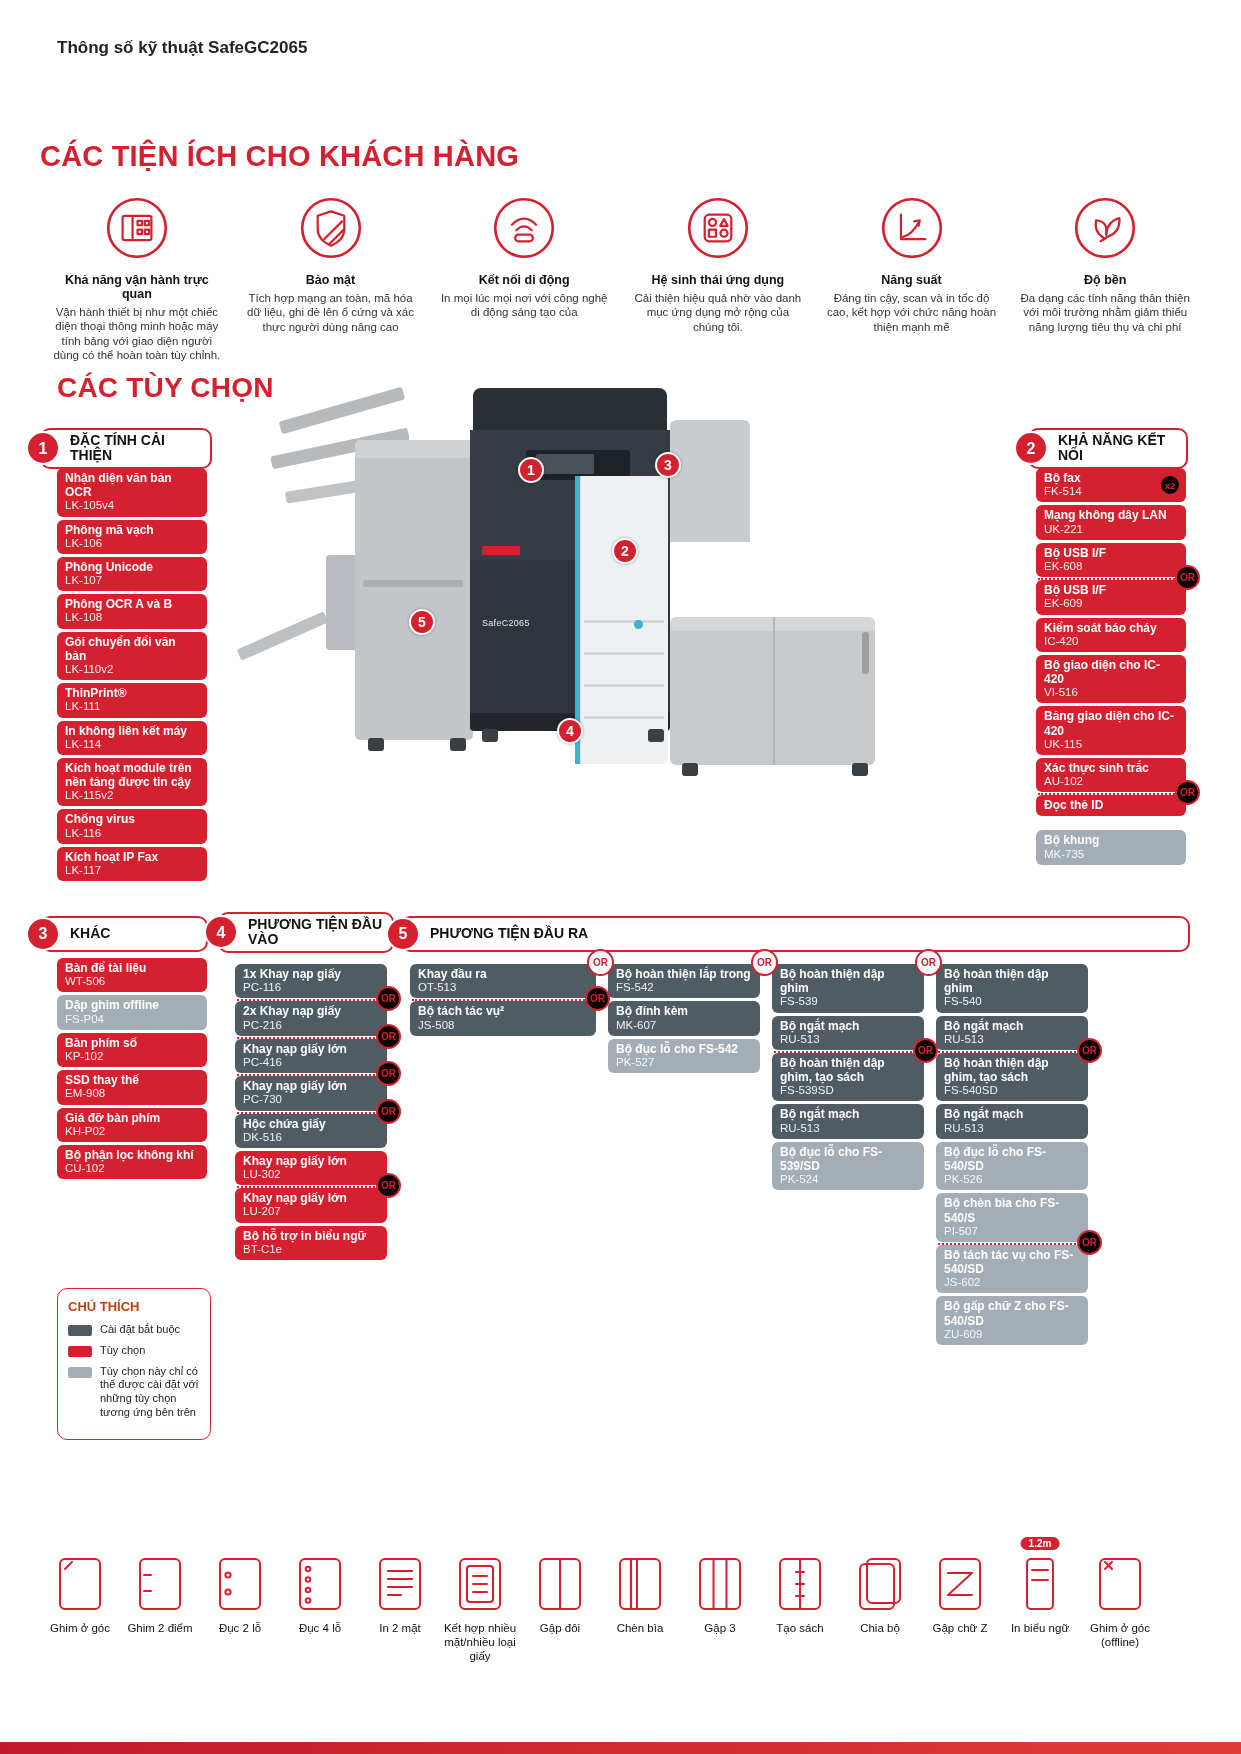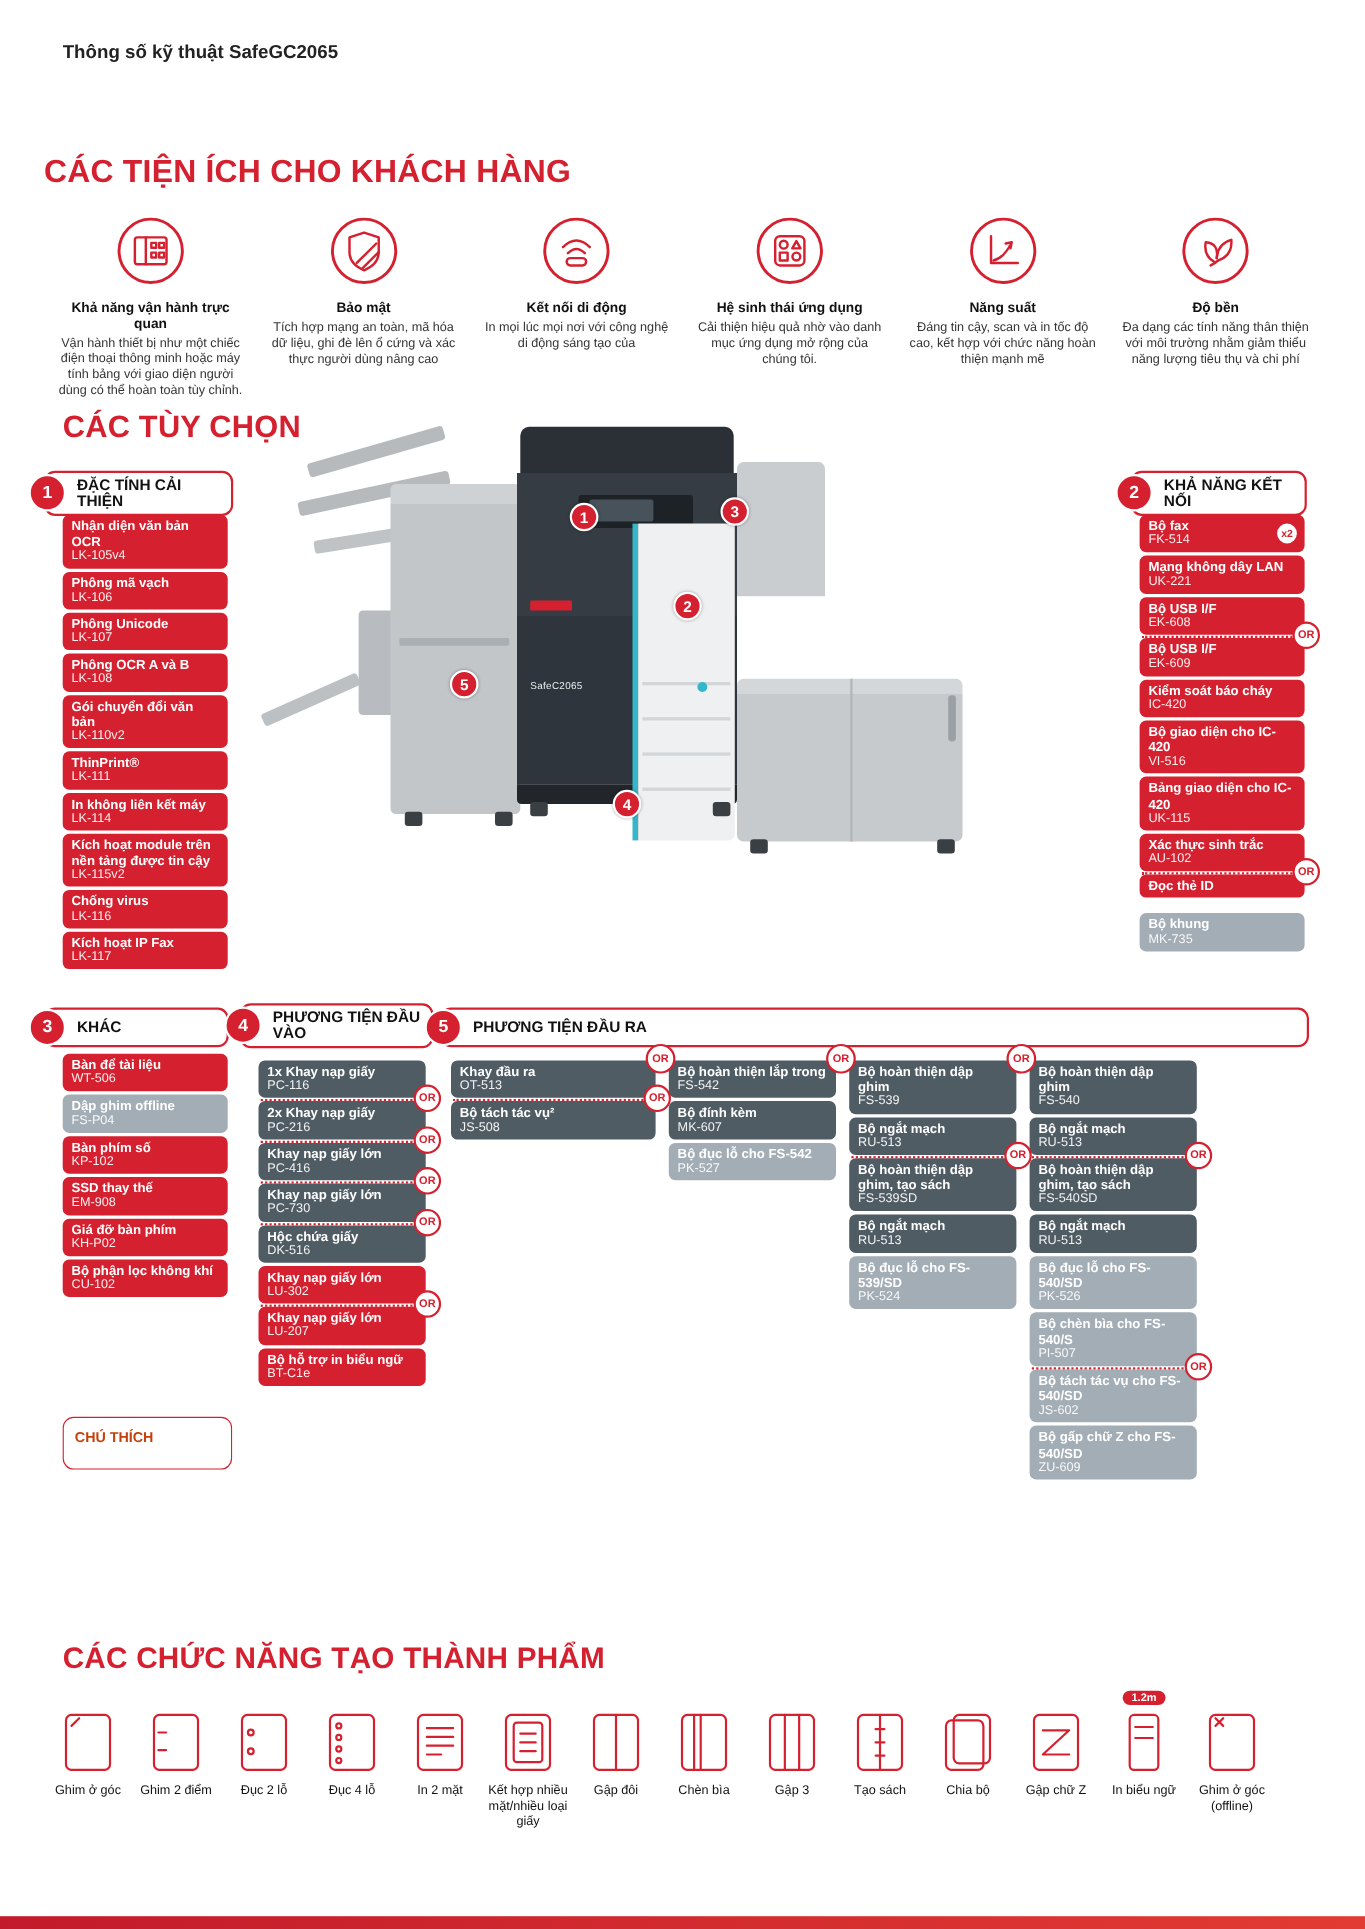--- a/index.html
+++ b/index.html
@@ -28,21 +28,21 @@
       font-size:16px;font-weight:700;display:flex;align-items:center;justify-content:center;border:2px solid #fff}
 
   
   .optlist{position:absolute}
   .opt{position:relative;border-radius:6px;padding:3px 8px 4px;margin-bottom:3px;color:#fff}
   .opt.red{background:var(--red)} .opt.dark{background:var(--dark)} .opt.light{background:var(--light)}
   .gap-top{margin-top:14px}
   .nm{font-weight:700;font-size:12px;line-height:1.18}
   .cd{font-size:11.5px;line-height:1.15;opacity:.92}
   .orline{position:absolute;left:2px;right:-4px;bottom:-3px;border-bottom:2px dotted var(--red);pointer-events:none;z-index:2}
-  .orb,.x2b{position:absolute;background:#ffffff;border:2px solid var(--red);border-radius:50%;
+  .orb,.x2b{position:absolute;background:#000000;border:2px solid var(--red);border-radius:50%;
       color:var(--red);font-weight:700;display:flex;align-items:center;justify-content:center;z-index:3}
   .orb{right:-14px;bottom:-13px;width:25px;height:25px;font-size:10px}
   .x2b{right:5px;top:6px;width:22px;height:22px;font-size:9.5px}
   .ortop{position:absolute;top:-15px;left:-21px;width:27px;height:27px;background:#fff;border:2px solid var(--red);
       border-radius:50%;color:var(--red);font-weight:700;font-size:10px;display:flex;align-items:center;justify-content:center;z-index:5}
 
   
   #machine{position:absolute;left:230px;top:380px;width:660px;height:412px}
   .mpart{position:absolute}
   .tray1{left:48px;top:24px;width:128px;height:13px;background:#b6babd;transform:rotate(-16deg);border-radius:3px}
@@ -568,23 +568,37 @@
             <div class="nm">Bộ gấp chữ Z cho FS-540/SD</div>
             <div class="cd">ZU-609</div>
 
           </div>
         </div>
     </div>
   </div>
 
   <div id="legend">
     <div class="lt">CHÚ THÍCH</div>
-  </div>
-
-  <div class="red-heading" id="finheading">CÁC CHỨC NĂNG TẠO THÀNH PHẨM</div>
+    <div>
+
+    <div class="lrow">
+          <span class="sw dark"></span>
+          <span class="ll">Cài đặt bắt buộc</span>
+        </div>
+        <div class="lrow">
+          <span class="sw red"></span>
+          <span class="ll">Tùy chọn</span>
+        </div>
+        <div class="lrow">
+          <span class="sw light"></span>
+          <span class="ll">Tùy chọn này chỉ có thể được cài đặt với những tùy chọn tương ứng bên trên</span>
+        </div>
+      </div>
+  </div>
+
   <div id="finrow">
     <div class="fcell">
       <svg width="46" height="56" viewBox="0 0 46 56">
           <rect class="st2" x="3" y="3" width="40" height="50" rx="5"></rect>
           <line class="st2" x1="8" y1="13" x2="15" y2="6"></line>
         </svg>
       <div class="flabel">Ghim ở góc</div>
     </div>
     <div class="fcell">
       <svg width="46" height="56" viewBox="0 0 46 56">

